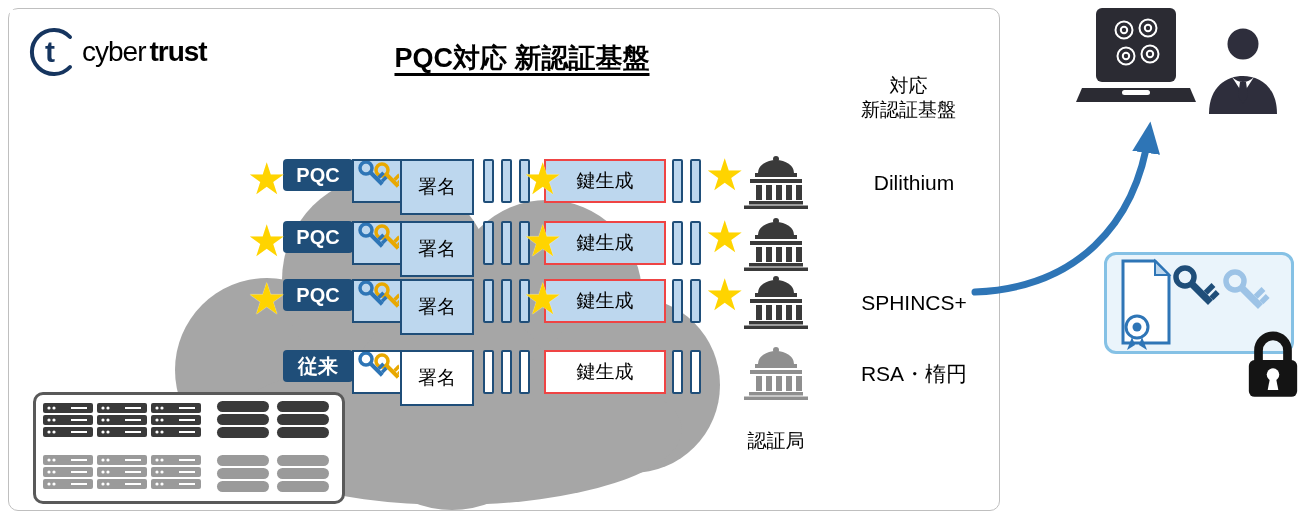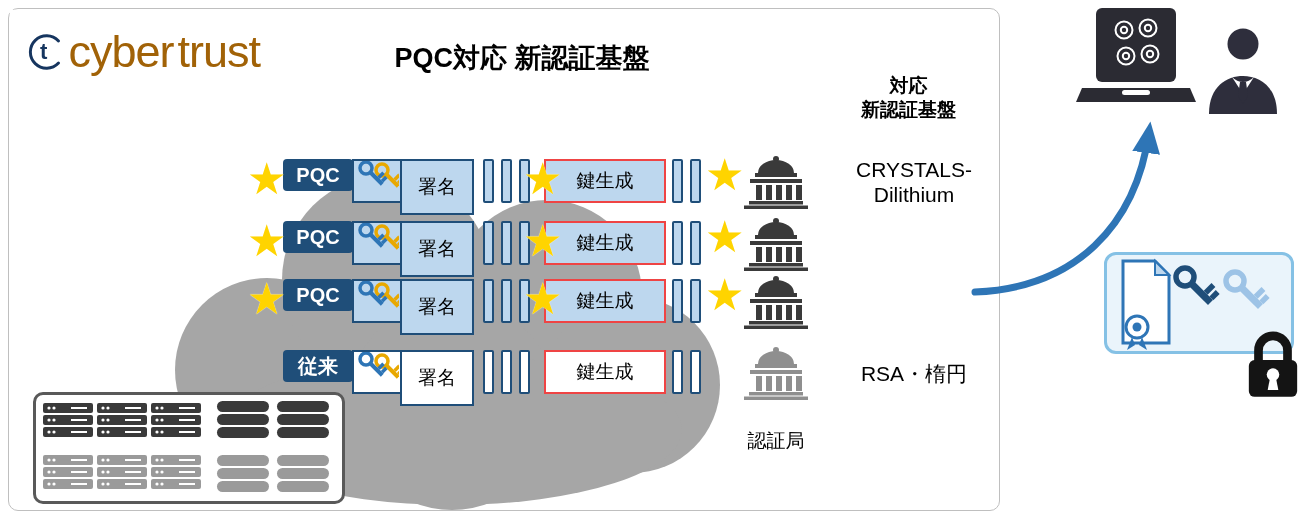--- a/index.html
+++ b/index.html
@@ -2,27 +2,27 @@
 <html><head>
 <meta charset="utf-8">
 <style>
   *{margin:0;padding:0;box-sizing:border-box}
   html,body{width:1304px;height:519px}
   body{position:relative;font-family:"Liberation Sans","DejaVu Sans",sans-serif;background:#fff;overflow:hidden;color:#000}
 
   .panel{position:absolute;left:8px;top:8px;width:992px;height:503px;border:1px solid #BFBFBF;border-radius:10px;background:#fff;z-index:0}
 
   .logo{position:absolute;left:10px;top:10px;width:250px;height:84px;background:#fff;z-index:5;display:flex;align-items:center;padding-left:16px;gap:4px}
-  .logo .brand{font-size:45px;color:#a16207;letter-spacing:-1px}
-  .logo .brand.bold{font-weight:normal}
+  .logo .brand{font-size:28px;color:#000000;letter-spacing:-1px}
+  .logo .brand.bold{font-weight:bold}
 
   .title{position:absolute;left:322px;top:40px;width:400px;text-align:center;font-size:27px;font-weight:bold;z-index:2;
-         text-underline-offset:6px;text-decoration-thickness:2.5px}
-
-  .algo-header{position:absolute;left:826px;top:74px;width:165px;text-align:center;font-size:19px;font-weight:bold;line-height:24px;z-index:2}
+         text-decoration:underline;text-underline-offset:6px;text-decoration-thickness:2.5px}
+
+  .algo-header{position:absolute;left:826px;top:74px;width:165px;text-align:center;font-size:19px;font-weight:normal;line-height:24px;z-index:2}
 
   .cloud{position:absolute;left:152px;top:180px;width:580px;height:330px;z-index:1}
 
   .row{position:absolute;left:0;width:1004px;height:44px;z-index:3}
   .star{position:absolute;font-size:44px;line-height:46px;color:#FFD400;z-index:6;text-shadow:0 0 1px #fff}
   .star.s-left{left:247px;top:-3px}
   .star.s-mid{left:523px;top:-3px}
   .star.s-right{left:705px;top:-7px}
   .pill{position:absolute;left:283px;top:0;width:70px;height:32px;background:#1F4E79;border-radius:4px;color:#ffffff;
         font-weight:bold;font-size:20px;display:flex;align-items:center;justify-content:center;z-index:4}
@@ -129,21 +129,20 @@
       <rect x="22" y="30" width="6" height="15"></rect>
         <rect x="32" y="30" width="6" height="15"></rect>
         <rect x="42" y="30" width="6" height="15"></rect>
         <rect x="52" y="30" width="6" height="15"></rect>
         <rect x="62" y="30" width="6" height="15"></rect>
       <rect x="15" y="46" width="54" height="3.5"></rect>
         <rect x="10" y="50.5" width="64" height="3.5"></rect>
     </svg>
   </div>
   <div class="algo">
-    <span>CRYSTALS-</span>
     <span>Dilithium</span>
   </div>
 </div>
 
 <div class="row" style="top:221px">
   <span class="star s-left">★</span>
   <div class="pill">PQC</div>
   <div class="keybox">
     <svg width="44" height="40" viewBox="0 0 44 40">
       <g transform="translate(27,9) rotate(-45)">
@@ -229,20 +228,24 @@
         <rect x="21" y="18" width="42" height="4"></rect>
         <rect x="16" y="24" width="52" height="4"></rect>
       <rect x="22" y="30" width="6" height="15"></rect>
         <rect x="32" y="30" width="6" height="15"></rect>
         <rect x="42" y="30" width="6" height="15"></rect>
         <rect x="52" y="30" width="6" height="15"></rect>
         <rect x="62" y="30" width="6" height="15"></rect>
       <rect x="15" y="46" width="54" height="3.5"></rect>
         <rect x="10" y="50.5" width="64" height="3.5"></rect>
     </svg>
+  </div>
+  <div class="algo">
+    <span>SPHINCS+</span>
+
   </div>
 </div>
 
 <div class="row legacy" style="top:350px">
   <div class="pill">従来</div>
   <div class="keybox">
     <svg width="44" height="40" viewBox="0 0 44 40">
       <g transform="translate(27,9) rotate(-45)">
           <circle cx="0" cy="0" r="6" fill="none" stroke="#E8A800" stroke-width="3.5"></circle>
           <rect x="-2" y="5" width="4" height="18" fill="#E8A800"></rect>

